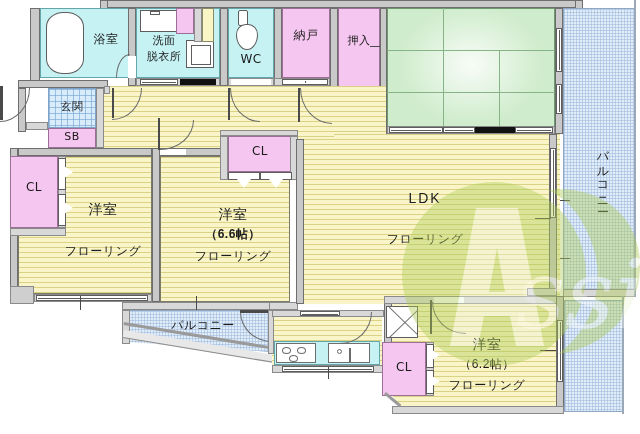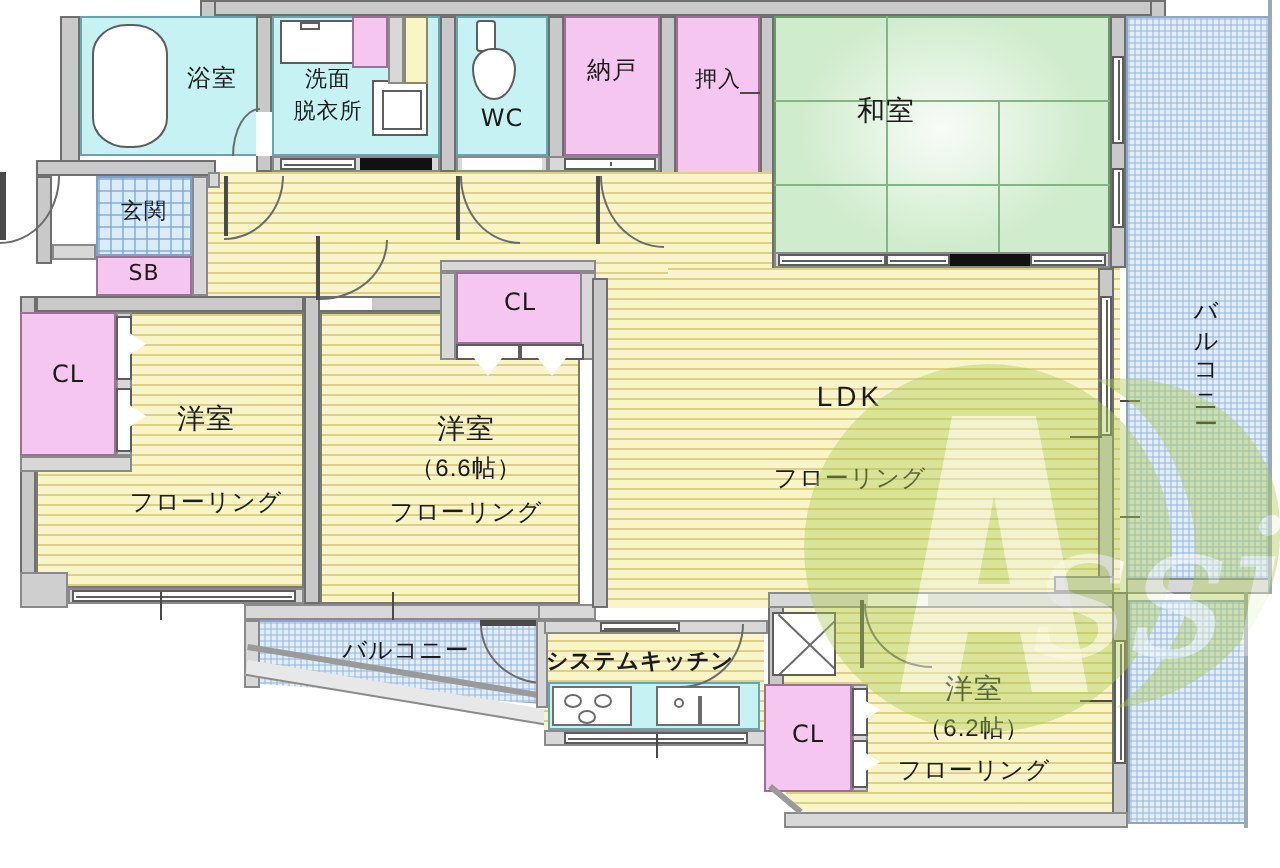--- a/index.html
+++ b/index.html
@@ -150,21 +150,20 @@
   <div class="b arc tl" style="left:358px;top:141px;width:18px;height:14px;"></div>
 
   <div class="b wall" style="left:380px;top:8px;width:7px;height:126px;"></div>
   <div class="b tatami" style="left:387px;top:8px;width:168px;height:126px;"></div>
 
   <div class="b" style="left:387px;top:50px;width:168px;height:1px;background:#87b487;"></div>
   <div class="b" style="left:387px;top:92px;width:168px;height:1px;background:#87b487;"></div>
   <div class="b" style="left:443px;top:8px;width:1px;height:42px;background:#87b487;"></div>
   <div class="b" style="left:443px;top:50px;width:1px;height:84px;background:#87b487;"></div>
   <div class="b" style="left:499px;top:50px;width:1px;height:84px;background:#87b487;"></div>
-  <span class="lab big" style="left:406px;top:47px;width:74px;">和室</span>
 
   <div class="b wall" style="left:555px;top:8px;width:8px;height:126px;"></div>
   <div class="b slid" style="left:556px;top:28px;width:6px;height:44px;"></div>
   <div class="b slid" style="left:556px;top:84px;width:6px;height:30px;"></div>
   <div class="b tickh" style="left:563px;top:66px;width:16px;"></div>
 
   <div class="b wall-l" style="left:387px;top:126px;width:168px;height:8px;"></div>
   <div class="b slid h" style="left:389px;top:127px;width:54px;height:6px;"></div>
   <div class="b slid h" style="left:443px;top:127px;width:32px;height:6px;"></div>
   <div class="b blackband" style="left:475px;top:127px;width:40px;height:6px;"></div>
@@ -235,21 +234,21 @@
   <span class="lab mid ro" style="left:228px;top:144px;width:64px;">CL</span>
   <div class="b wall-l" style="left:220px;top:130px;width:78px;height:6px;"></div>
   <div class="b wall-l" style="left:220px;top:136px;width:8px;height:44px;"></div>
   <div class="b wall-l" style="left:290px;top:136px;width:8px;height:44px;"></div>
   <div class="b chevbox" style="left:228px;top:172px;width:32px;height:8px;"></div>
   <div class="b chevbox" style="left:260px;top:172px;width:32px;height:8px;"></div>
   <div class="b" style="left:237px;top:179px;width:0;height:0;border-left:7px solid transparent;border-right:7px solid transparent;border-top:9px solid #ffffff;"></div>
   <div class="b" style="left:269px;top:179px;width:0;height:0;border-left:7px solid transparent;border-right:7px solid transparent;border-top:9px solid #ffffff;"></div>
 
   <span class="lab big" style="left:190px;top:206px;width:86px;">洋室</span>
-  <span class="lab mid" style="left:178px;top:227px;width:110px;">（6.6帖）</span>
+  <span class="lab mid" style="left:178px;top:227px;width:110px;font-weight:bold;">（6.6帖）</span>
   <span class="lab mid" style="left:170px;top:249px;width:126px;">フローリング</span>
 
   <div class="b wall-l" style="left:152px;top:302px;width:146px;height:8px;"></div>
   <div class="b slid h" style="left:156px;top:303px;width:68px;height:6px;"></div>
   <div class="b tickv" style="left:190px;top:304px;height:12px;"></div>
 
   <div class="b wall" style="left:296px;top:139px;width:8px;height:165px;"></div>
   <div class="b floor nb" style="left:304px;top:139px;width:256px;height:165px;"></div>
   <div class="b floor nb" style="left:334px;top:134px;width:226px;height:10px;"></div>
   <span class="lab big" style="left:385px;top:190px;width:80px;letter-spacing:2px;">LDK</span>
@@ -269,21 +268,20 @@
   <div class="b" style="left:240px;top:310px;width:32px;height:3px;background:#4a4a4a;"></div>
   <div class="b tickv" style="left:196px;top:296px;height:14px;"></div>
 
   <div class="b" style="left:124px;top:322px;width:160px;height:3px;background:#9a9a9a;
        transform:rotate(9.4deg);transform-origin:0 0;"></div>
   <div class="b" style="left:124px;top:330px;width:162px;height:8px;background:#e8e8e8;border-bottom:1px solid #8a8a8a;
        transform:rotate(9.4deg);transform-origin:0 0;"></div>
 
   <div class="b floor nb" style="left:272px;top:310px;width:110px;height:62px;"></div>
   <div class="b wall-l" style="left:268px;top:310px;width:6px;height:44px;"></div>
-  <span class="lab sm" style="left:258px;top:325px;width:124px;font-weight:bold;">システムキッチン</span>
 
   <div class="b water" style="left:274px;top:341px;width:106px;height:24px;"></div>
   <div class="b white" style="left:276px;top:343px;width:40px;height:20px;">
     <div class="b" style="left:5px;top:3px;width:9px;height:7px;border:1px solid #6b6b6b;border-radius:50%;"></div>
     <div class="b" style="left:20px;top:3px;width:9px;height:7px;border:1px solid #6b6b6b;border-radius:50%;"></div>
     <div class="b" style="left:12px;top:11px;width:9px;height:7px;border:1px solid #6b6b6b;border-radius:50%;"></div>
   </div>
   <div class="b white" style="left:328px;top:343px;width:42px;height:20px;">
     <div class="b" style="left:8px;top:5px;width:5px;height:5px;border:1px solid #6b6b6b;border-radius:50%;"></div>
     <div class="b" style="left:20px;top:4px;width:2px;height:14px;background:#6b6b6b;"></div>

